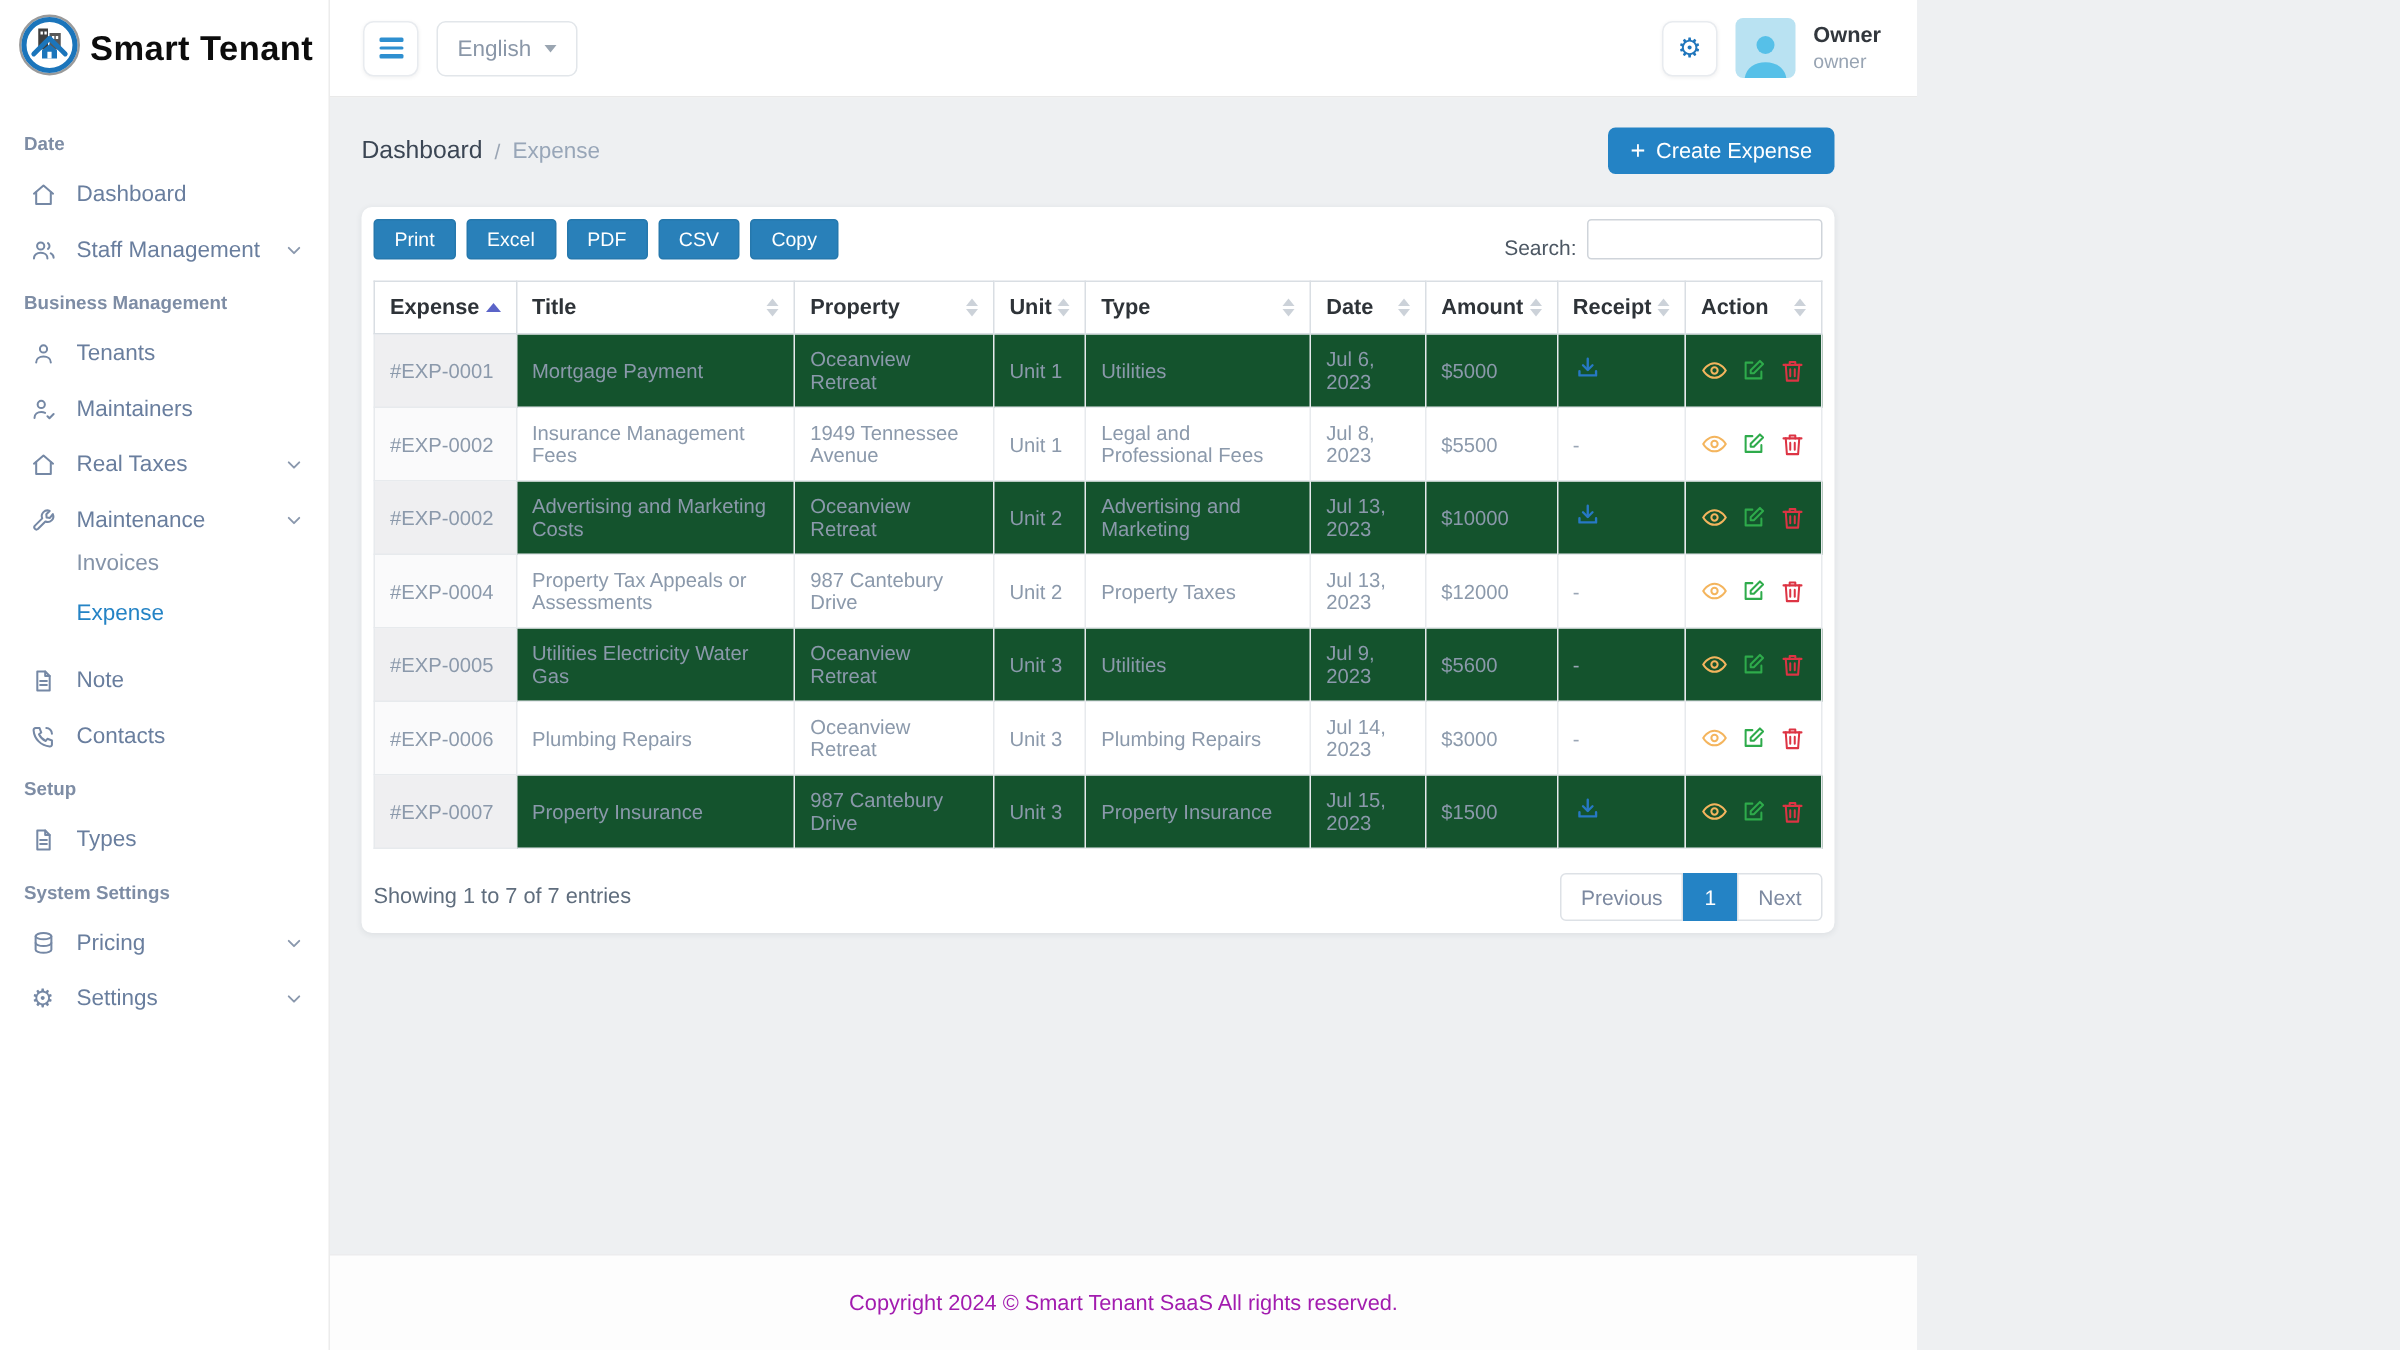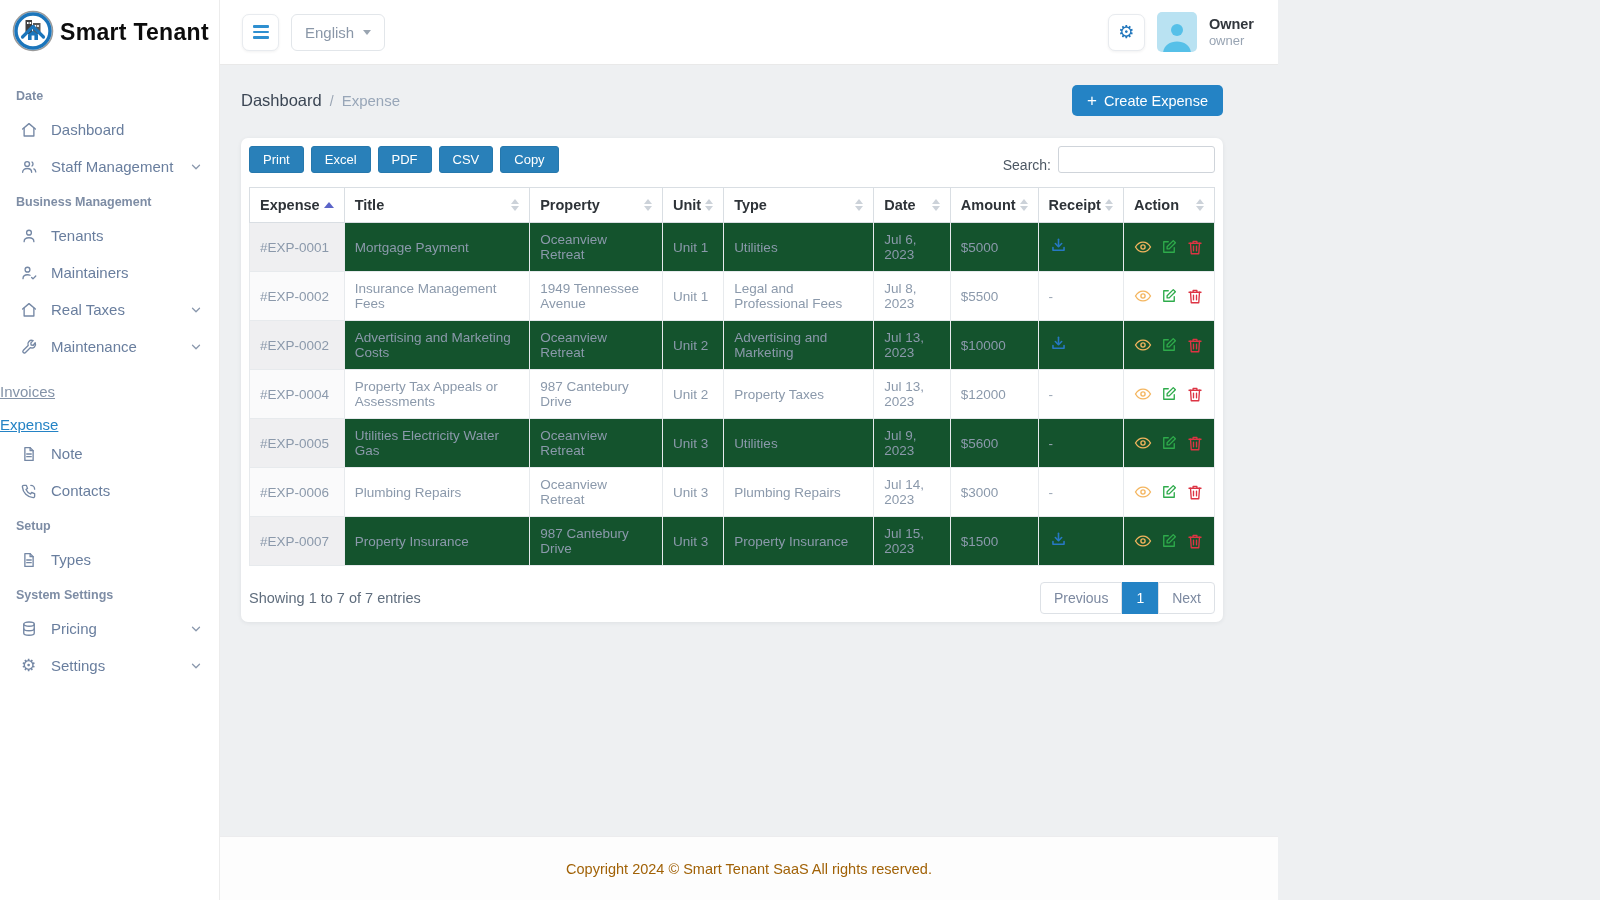--- a/index.html
+++ b/index.html
@@ -14,21 +14,21 @@
   .nav-section-header { padding:10px 16px 8px 16px; font-size:12.5px; font-weight:bold; color:#7e8da5; }
   .nav-item { display:flex; align-items:center; height:37px; padding:0 16px 0 19px; color:#697e9e; font-size:15px; cursor:pointer; }
   .nav-ic { width:19px; height:19px; display:flex; align-items:center; justify-content:center; margin-right:13px; color:#7588a5; flex:0 0 19px; }
   .nav-ic svg { width:18px; height:18px; }
   .nav-label { flex:1; }
   .chev { width:14px; height:14px; color:#8a98ad; }
   .chev svg { width:14px; height:14px; }
   .nav-item.active { background:#2483c5; border-radius:7px; margin:0 16px; padding:0 10px 0 13px; color:#fff; height:37px; }
   .nav-item.active .nav-ic, .nav-item.active .chev { color:#fff; }
   .subnav { padding:2px 0; }
-  .sub-item { display:flex; align-items:flex-end; height:33px; font-size:15px; color:#8493a8; cursor:pointer;text-decoration:underline; }
+  .sub-item { display:flex; align-items:flex-start; height:33px; padding-left:51px; font-size:15px; color:#8493a8; cursor:pointer; }
   .sub-item.active { color:#2483c5; }
   .gear-glyph { font-size:17px; line-height:1; }
 
   
   .main { flex:1; display:flex; flex-direction:column; height:900px; }
 
   .topbar { height:65px; background:#fff; border-bottom:1px solid #e9e9e9; display:flex; align-items:center; padding:0 24px 0 22px; gap:12px; }
   .icon-btn { width:37px; height:37px; background:#fff; border:1px solid #e8ebef; border-radius:7px; display:flex; align-items:center; justify-content:center; box-shadow:0 1px 3px rgba(0,0,0,.06); cursor:pointer; }
   .hamburger { display:flex; flex-direction:column; gap:3px; }
   .hamburger span { display:block; width:16px; height:2.5px; background:#2e8fd0; border-radius:1px; }
@@ -84,21 +84,21 @@
 
   .table-footer { display:flex; align-items:center; justify-content:space-between; margin-top:16px; }
   .info-text { font-size:14.5px; color:#5f6d7d; }
   .pagination { display:flex; }
   .page-btn { border:1px solid #dde1e6; background:#fff; color:#7c89a0; font-size:14px; padding:7px 13px; cursor:pointer; font-family:"Liberation Sans", sans-serif; }
   .page-btn.prev { border-radius:4px 0 0 4px; }
   .page-btn.next { border-radius:0 4px 4px 0; }
   .page-btn.current { background:#2483c5; border-color:#2483c5; color:#fff; }
 
   .footer { height:64px; background:#fdfdfd; border-top:1px solid #ececee; display:flex; align-items:center; justify-content:center; }
-  .footer-text { color:#a16207; font-size:14.5px; }
+  .footer-text { color:#a21caf; font-size:14.5px; }
 </style>
 </head>
 <body>
 
 <div class="app">
 
   <aside class="sidebar">
     <div class="logo-row">
       <span>
         <svg width="42" height="42" viewBox="0 0 42 42">

